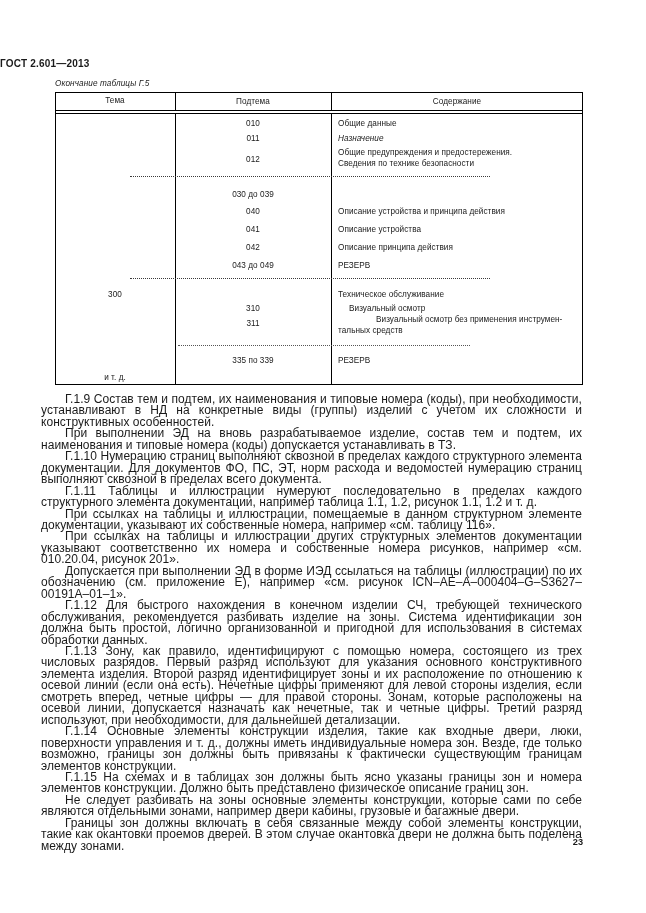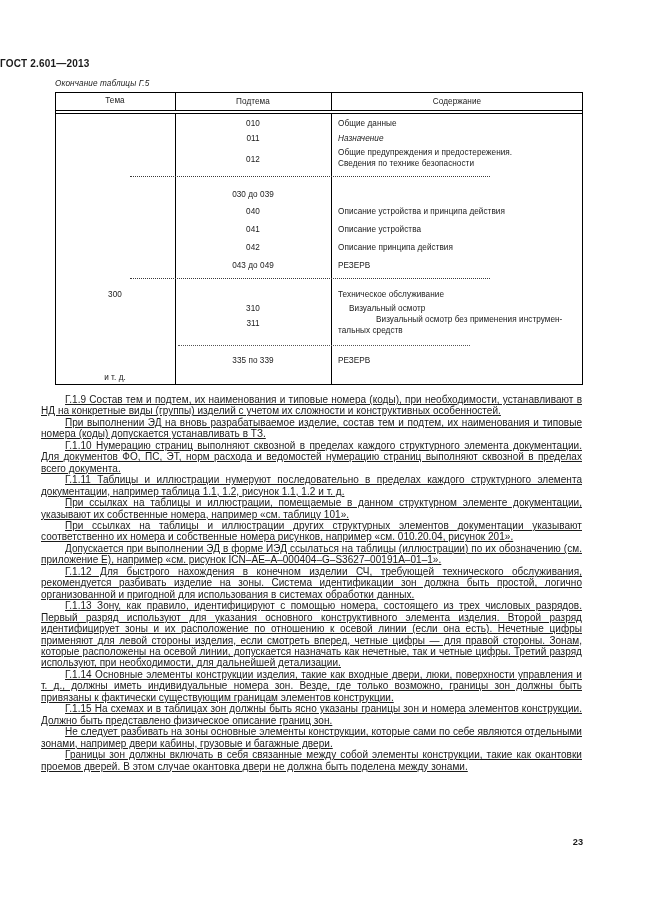--- a/index.html
+++ b/index.html
@@ -100,25 +100,24 @@
   }
   .tcell.cen { text-align: center; }
   .tcell.left { text-align: left; }
 
   
   .body-text {
     position: absolute;
     top: 394px;
     left: 41px;
     width: 541px;
-    font-size: 10px;
+    font-size: 12px;
     line-height: 11.45px;
     text-align: justify;
     letter-spacing: 0.04px;
-    text-decoration: underline;
   }
   .body-text p {
     margin: 0;
     text-indent: 24px;
     text-align: justify;
     text-justify: inter-word;
   }
 
   
   .page-number {
@@ -194,21 +193,21 @@
 
   <div class="tcell cen" style="top:355px; left:175px; width:156px;">335 по 339</div>
   <div class="tcell left" style="top:355px; left:338px; width:245px;">РЕЗЕРВ</div>
   <div class="tcell cen" style="top:372px; left:55px; width:120px;">и т. д.</div>
 
   <div class="body-text">
     <p>Г.1.9  Состав тем и подтем, их наименования и типовые номера (коды), при необходимости, устанавливают в НД на конкретные виды (группы) изделий с учетом их сложности и конструктивных особенностей.</p>
     <p>При выполнении ЭД на вновь разрабатываемое изделие, состав тем и подтем, их наименования и типовые номера (коды) допускается устанавливать в ТЗ.</p>
     <p>Г.1.10  Нумерацию страниц выполняют сквозной в пределах каждого структурного элемента документации. Для документов ФО, ПС, ЭТ, норм расхода и ведомостей нумерацию страниц выполняют сквозной в пределах всего документа.</p>
     <p>Г.1.11  Таблицы и иллюстрации нумеруют последовательно в пределах каждого структурного элемента документации, например таблица 1.1, 1.2, рисунок 1.1, 1.2 и т. д.</p>
-    <p>При ссылках на таблицы и иллюстрации, помещаемые в данном структурном элементе документации, указывают их собственные номера, например «см. таблицу 101».</p>
+    <p>При ссылках на таблицы и иллюстрации, помещаемые в данном структурном элементе документации, указывают их собственные номера, например «см. таблицу 116».</p>
     <p>При ссылках на таблицы и иллюстрации других структурных элементов документации указывают соответственно их номера и собственные номера рисунков, например «см. 010.20.04, рисунок 201».</p>
     <p>Допускается при выполнении ЭД в форме ИЭД ссылаться на таблицы (иллюстрации) по их обозначению (см. приложение Е), например «см. рисунок  ICN–AE–A–000404–G–S3627–00191A–01–1».</p>
     <p>Г.1.12  Для быстрого нахождения в конечном изделии СЧ, требующей технического обслуживания, рекомендуется разбивать изделие на зоны. Система идентификации зон должна быть простой, логично организованной и пригодной для использования в системах обработки данных.</p>
     <p>Г.1.13  Зону, как правило, идентифицируют с помощью номера, состоящего из трех числовых разрядов. Первый разряд используют для указания основного конструктивного элемента изделия. Второй разряд идентифицирует зоны и их расположение по отношению к осевой линии (если она есть). Нечетные цифры применяют для левой стороны изделия, если смотреть вперед, четные цифры — для правой стороны. Зонам, которые расположены на осевой линии, допускается назначать как нечетные, так и четные цифры. Третий разряд используют, при необходимости, для дальнейшей детализации.</p>
     <p>Г.1.14  Основные элементы конструкции изделия, такие как входные двери, люки, поверхности управления и т. д., должны иметь индивидуальные номера зон. Везде, где только возможно, границы зон должны быть привязаны к фактически существующим границам элементов конструкции.</p>
     <p>Г.1.15  На схемах и в таблицах зон должны быть ясно указаны границы зон и номера элементов конструкции. Должно быть представлено физическое описание границ зон.</p>
     <p>Не следует разбивать на зоны основные элементы конструкции, которые сами по себе являются отдельными зонами, например двери кабины, грузовые и багажные двери.</p>
     <p>Границы зон должны включать в себя связанные между собой элементы конструкции, такие как окантовки проемов дверей. В этом случае окантовка двери не должна быть поделена между зонами.</p>
   </div>
 

